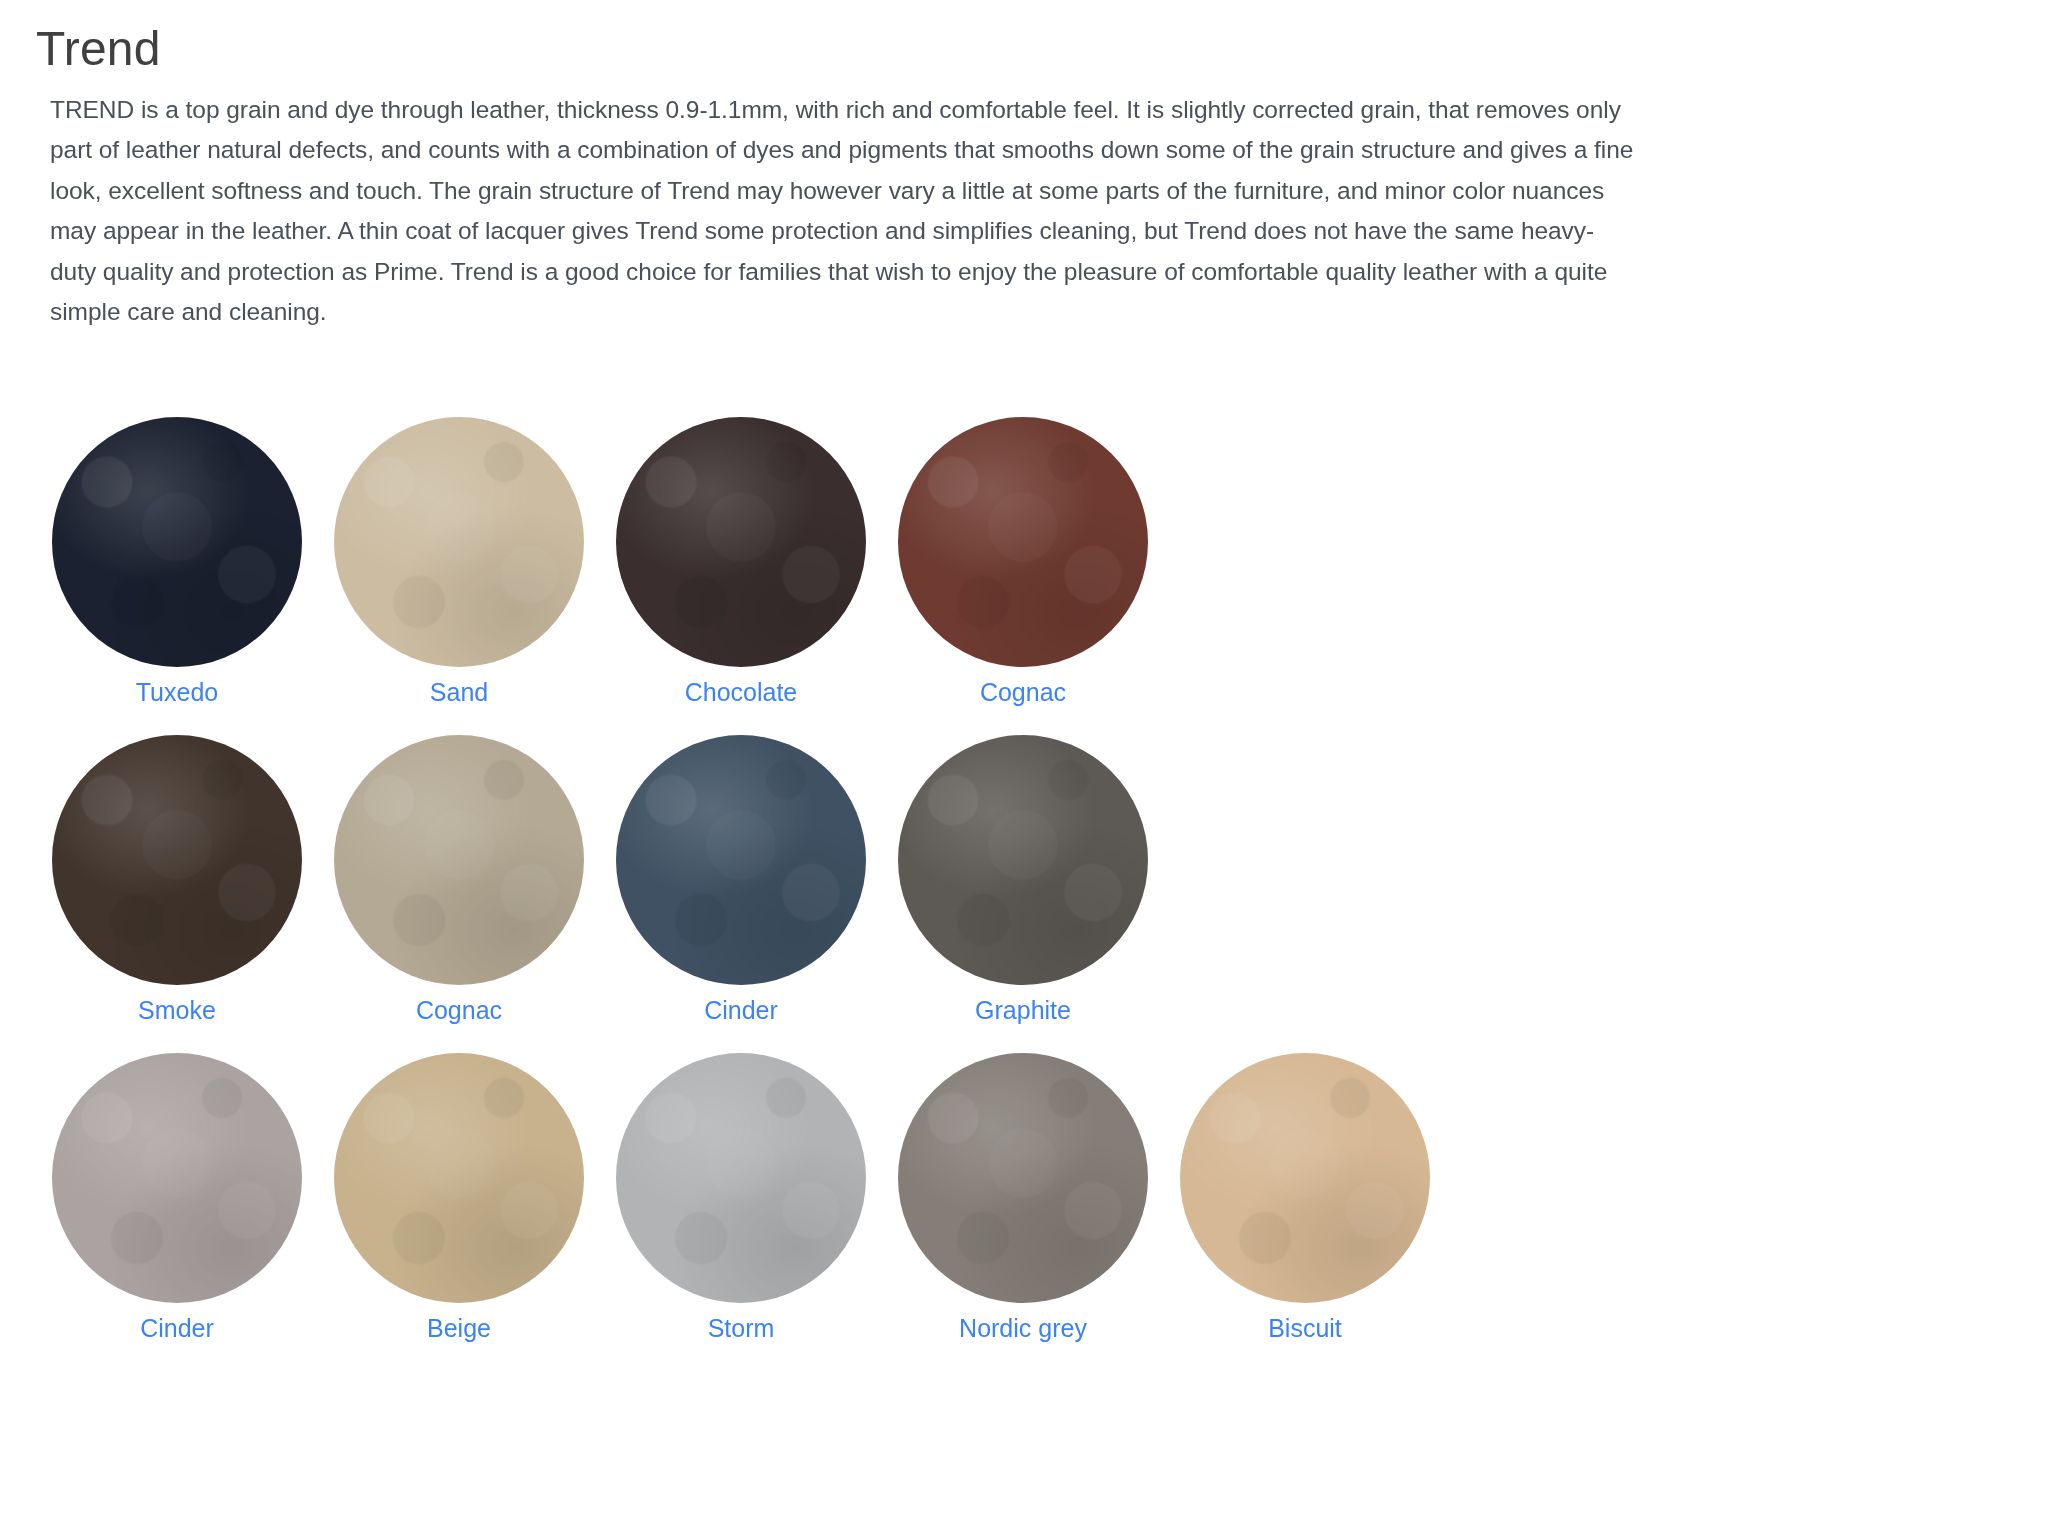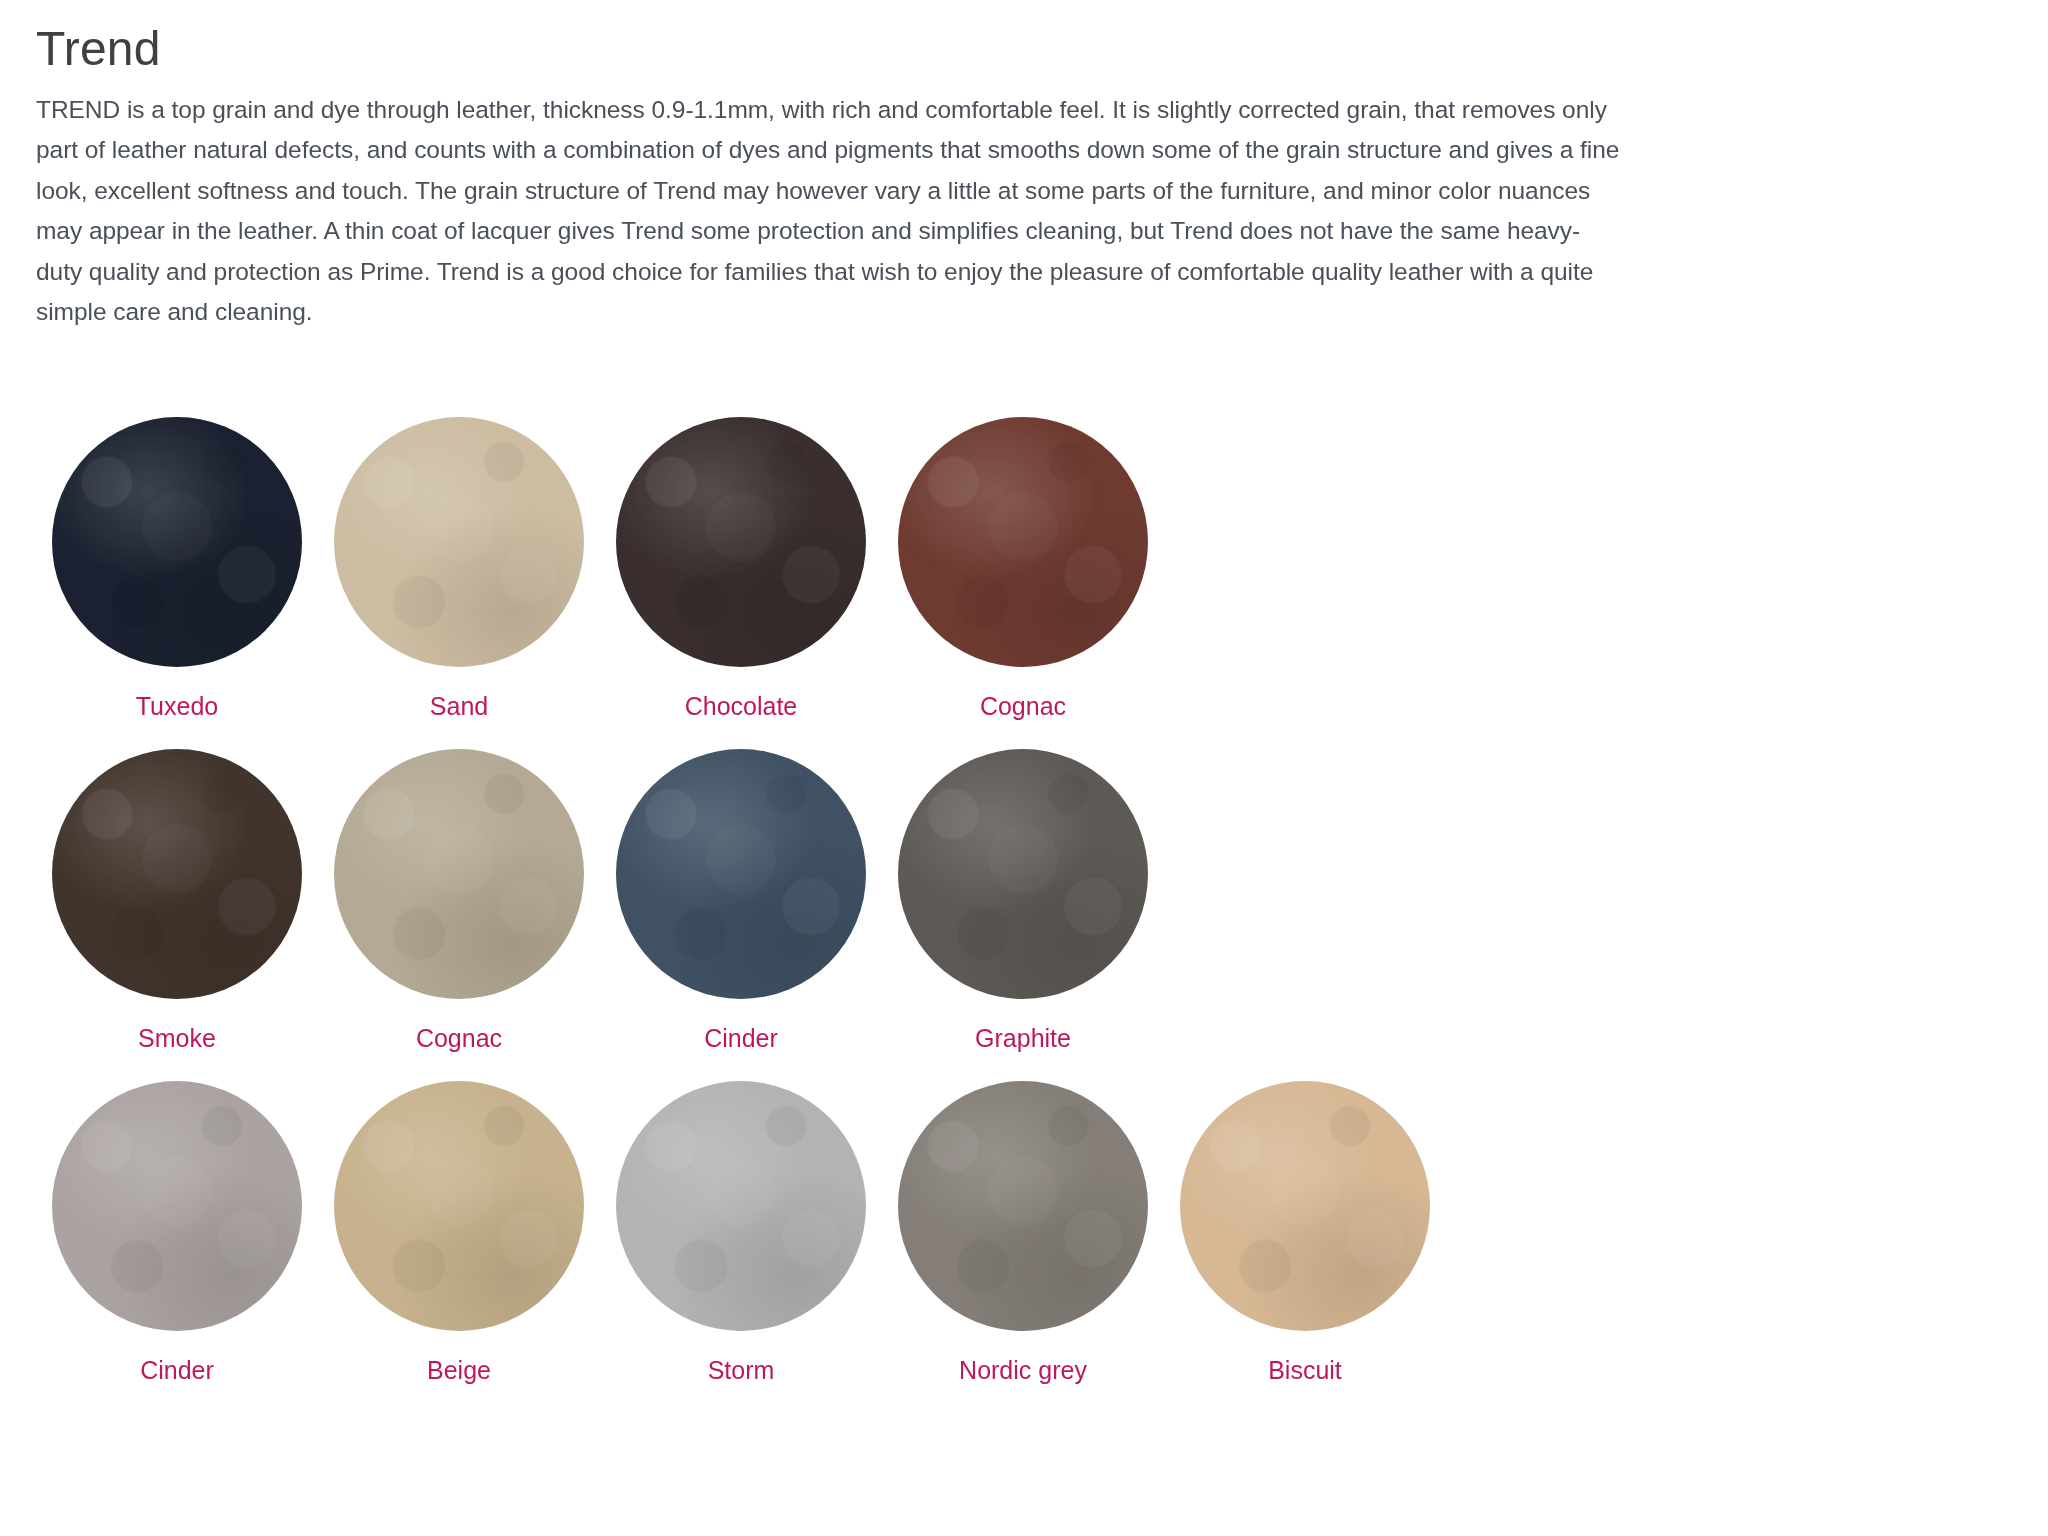--- a/index.html
+++ b/index.html
@@ -33,21 +33,21 @@
     letter-spacing: 0.2px;
     line-height: 1.12;
     margin: 0 0 14px 0;
     font-family: "Liberation Sans", sans-serif;
   }
 
   .intro-paragraph {
     font-size: 24.5px;
     line-height: 40.5px;
     color: #4a5059;
-    margin: 0;
+    margin: 14px;
     width: 1590px;
     font-family: "Liberation Sans", sans-serif;
     letter-spacing: -0.05px;
   }
 
   .swatch-section {
     margin-top: 84px;
     margin-left: 36px;
     width: 1450px;
   }
@@ -88,23 +88,23 @@
 
   .swatch-disc .sheen {
     position: absolute;
     inset: 0;
     border-radius: 50%;
     background: radial-gradient(ellipse 62% 52% at 38% 30%, rgba(255,255,255,0.15), rgba(255,255,255,0) 68%),
                 radial-gradient(ellipse 70% 60% at 72% 78%, rgba(0,0,0,0.10), rgba(0,0,0,0) 70%);
   }
 
   .swatch-label {
-    margin-top: 24px;
+    margin-top: 10px;
     font-size: 25px;
-    color: #be185d;
+    color: #3b82f6;
     line-height: 1.2;
     text-align: center;
     font-family: "Liberation Sans", sans-serif;
   }
 </style>
 </head>
 <body>
 
 <div class="page">
 

